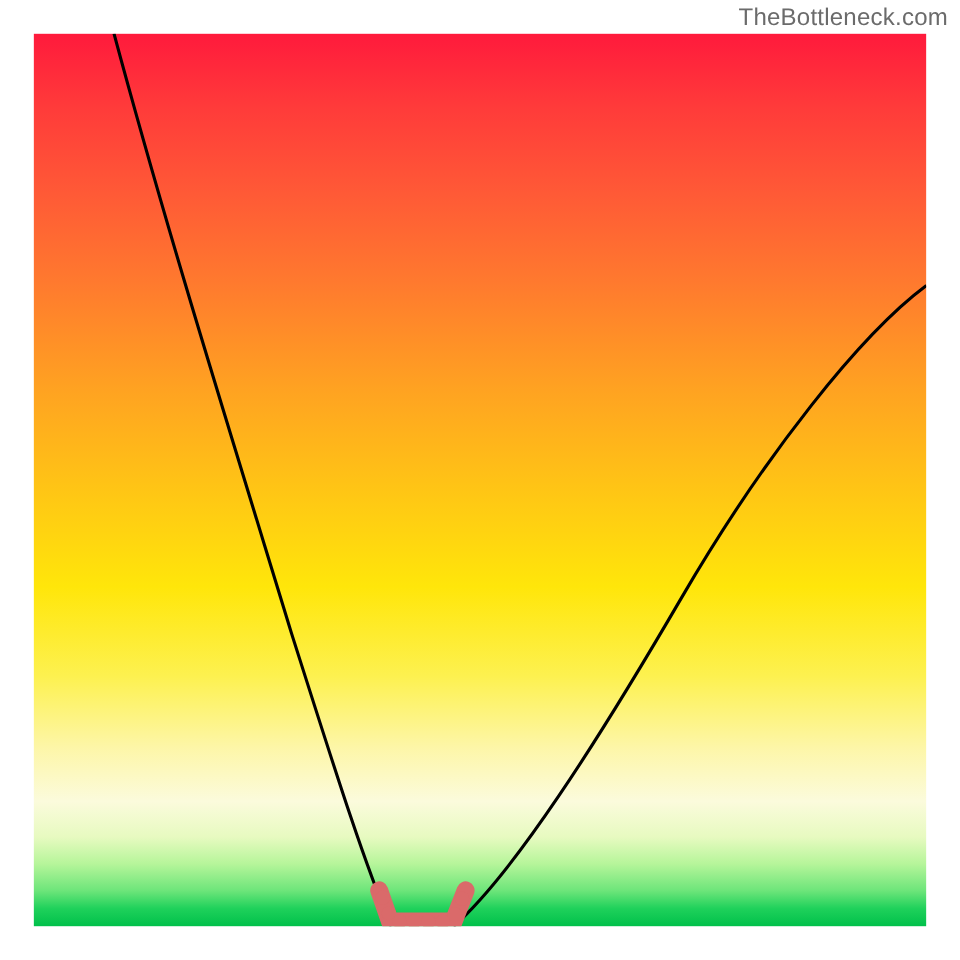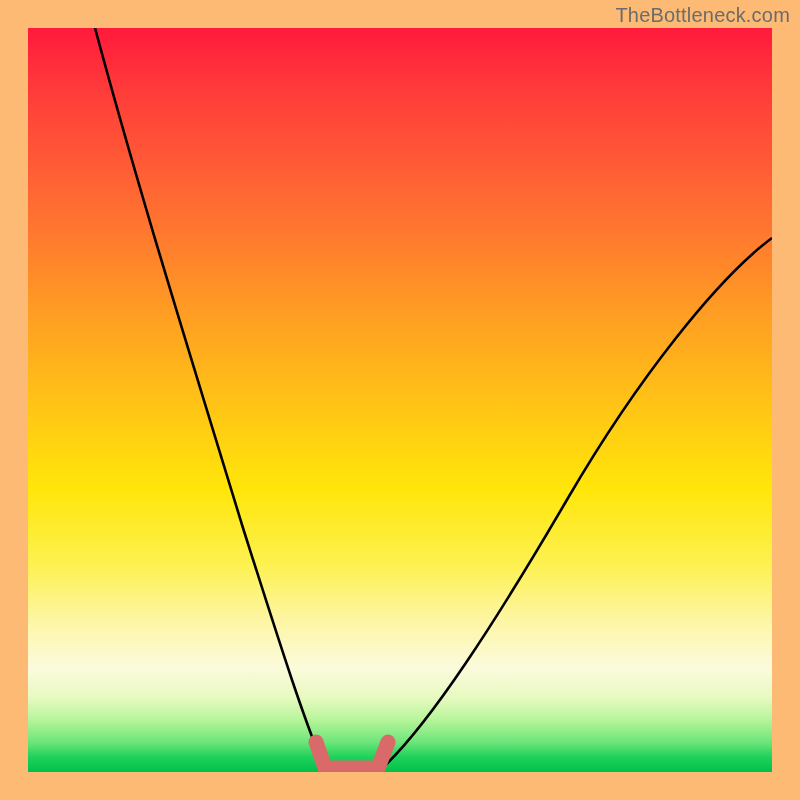--- a/index.html
+++ b/index.html
@@ -9,21 +9,21 @@
     height: 800px;
     background: #000;
     overflow: hidden;
     font-family: Arial, Helvetica, sans-serif;
   }
   .frame {
     position: absolute;
     top: 0; left: 0;
     width: 800px;
     height: 800px;
-    background: #fdba74;
+    background: #ffffff;
   }
   .plot {
     position: absolute;
     top: 28px;
     left: 28px;
     width: 744px;
     height: 744px;
     overflow: hidden;
   }
   .gradient {

